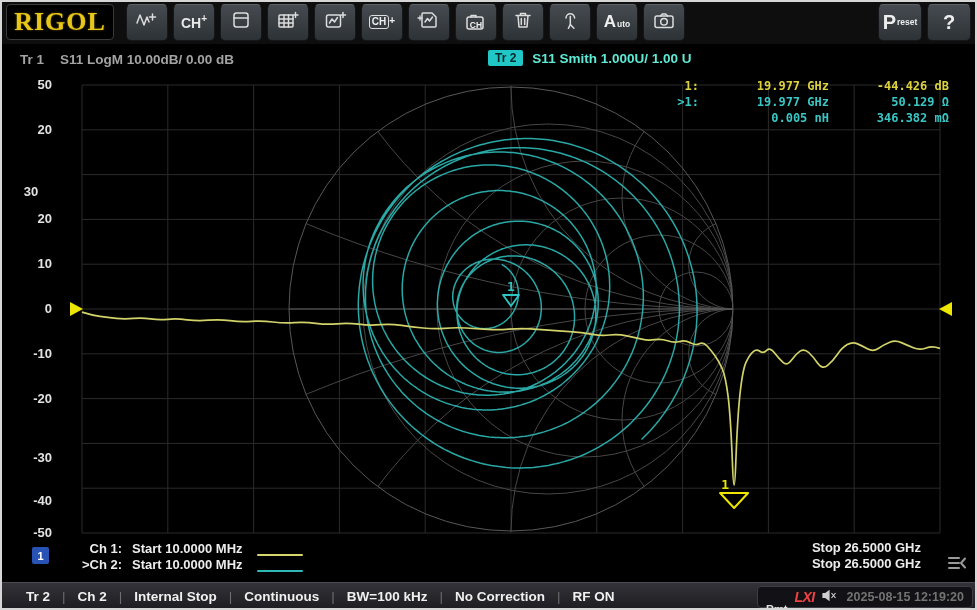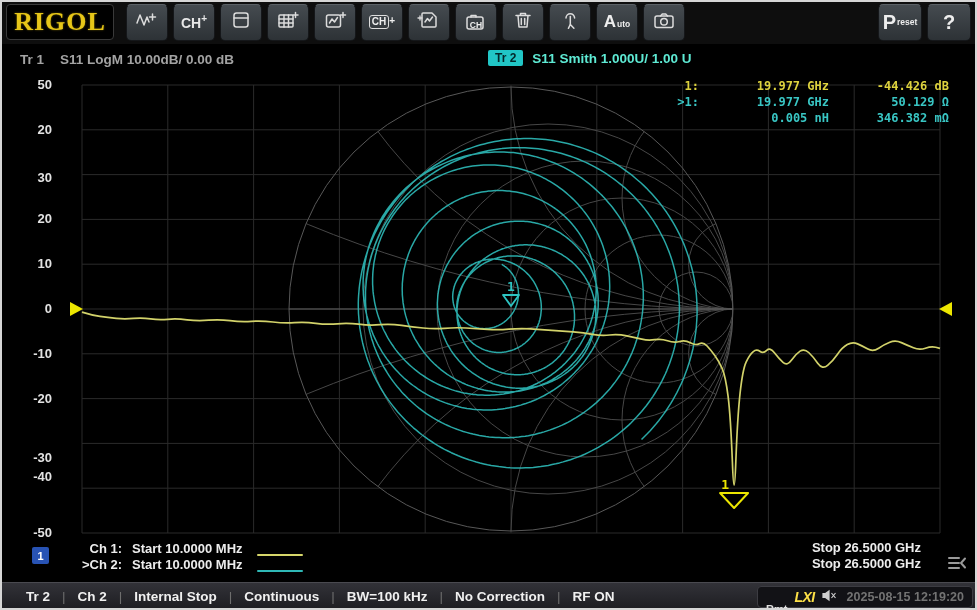--- a/index.html
+++ b/index.html
@@ -62,21 +62,21 @@
 
   
   .statusbar{position:absolute;left:0;right:0;bottom:0;height:28px;z-index:10;
              background:linear-gradient(#323238,#1d1d21);border-top:1px solid #4a4a50;
              display:flex;align-items:center;padding:0 4px 0 26px;box-sizing:border-box;
              color:#f0f0f0;font-size:13.5px;font-weight:bold;}
   .sb-sep{color:#6e6e6e;margin:0 12px;font-weight:normal;}
   .sb-right{margin-left:auto;height:22px;width:216px;background:#121216;border:1px solid #3c3c42;
             border-radius:4px;display:flex;align-items:center;padding:0 8px;box-sizing:border-box;gap:7px;}
   .rmt{font-size:11px;color:#e0e0e0;font-weight:bold;margin-top:25px;}
-  .lxi{font-style:italic;font-weight:bold;font-size:14px;letter-spacing:-0.5px;color:#fde047;}
+  .lxi{font-style:italic;font-weight:bold;font-size:14px;letter-spacing:-0.5px;color:#ef4444;}
   .mute svg{stroke:#cfcfcf;fill:#cfcfcf;stroke-width:1.2;}
   .sb-time{margin-left:auto;font-size:12.5px;font-weight:bold;color:#737373;}
 </style>
 </head>
 <body>
 
 <div class="screen">
 
   <header class="toolbar">
     <div class="logo">RIGOL</div>
@@ -230,28 +230,28 @@
       <path d="M70 302L70 316L83 309Z" fill="#ece600"></path>
       <path d="M952 302L952 316L939 309Z" fill="#ece600"></path>
       <path d="M720.08 493.02848L748.08 493.02848L734.08 508.02848Z" stroke="#ece600" stroke-width="2" fill="none" stroke-linejoin="round"></path>
       <text x="729.08" y="489.02848" fill="#ece600" font-size="13" font-weight="bold" text-anchor="end" font-family="DejaVu Sans Mono, monospace">1</text>
       <path d="M503 295L519 295L511 306Z" stroke="#2dc4c2" stroke-width="1.8" fill="none" stroke-linejoin="round"></path>
       <text x="511" y="291" fill="#2dc4c2" font-size="13" font-weight="bold" text-anchor="middle" font-family="DejaVu Sans Mono, monospace">1</text>
     </svg>
   <div id="yaxis">
       <span class="ytick" style="top: 77px;">50</span>
       <span class="ytick" style="top: 121.8px;">20</span>
-      <span class="ytick" style="top: 170px;">30</span>
+      <span class="ytick" style="top: 184px; text-align: center;">30</span>
       <span class="ytick" style="top: 211.4px;">20</span>
       <span class="ytick" style="top: 256.2px;">10</span>
       <span class="ytick" style="top: 301px;">0</span>
       <span class="ytick" style="top: 345.8px;">-10</span>
       <span class="ytick" style="top: 390.6px;">-20</span>
       <span class="ytick" style="top: 450px;">-30</span>
-      <span class="ytick" style="top: 469px;">-40</span>
+      <span class="ytick" style="top: 493px;">-40</span>
       <span class="ytick" style="top: 525px;">-50</span>
     </div>
 
   <div class="mread">
     <div class="mrow m-y">
       <span>1:</span>
         <span>19.977 GHz</span>
         <span>-44.426 dB</span>
     </div>
     <div class="mrow m-c">

